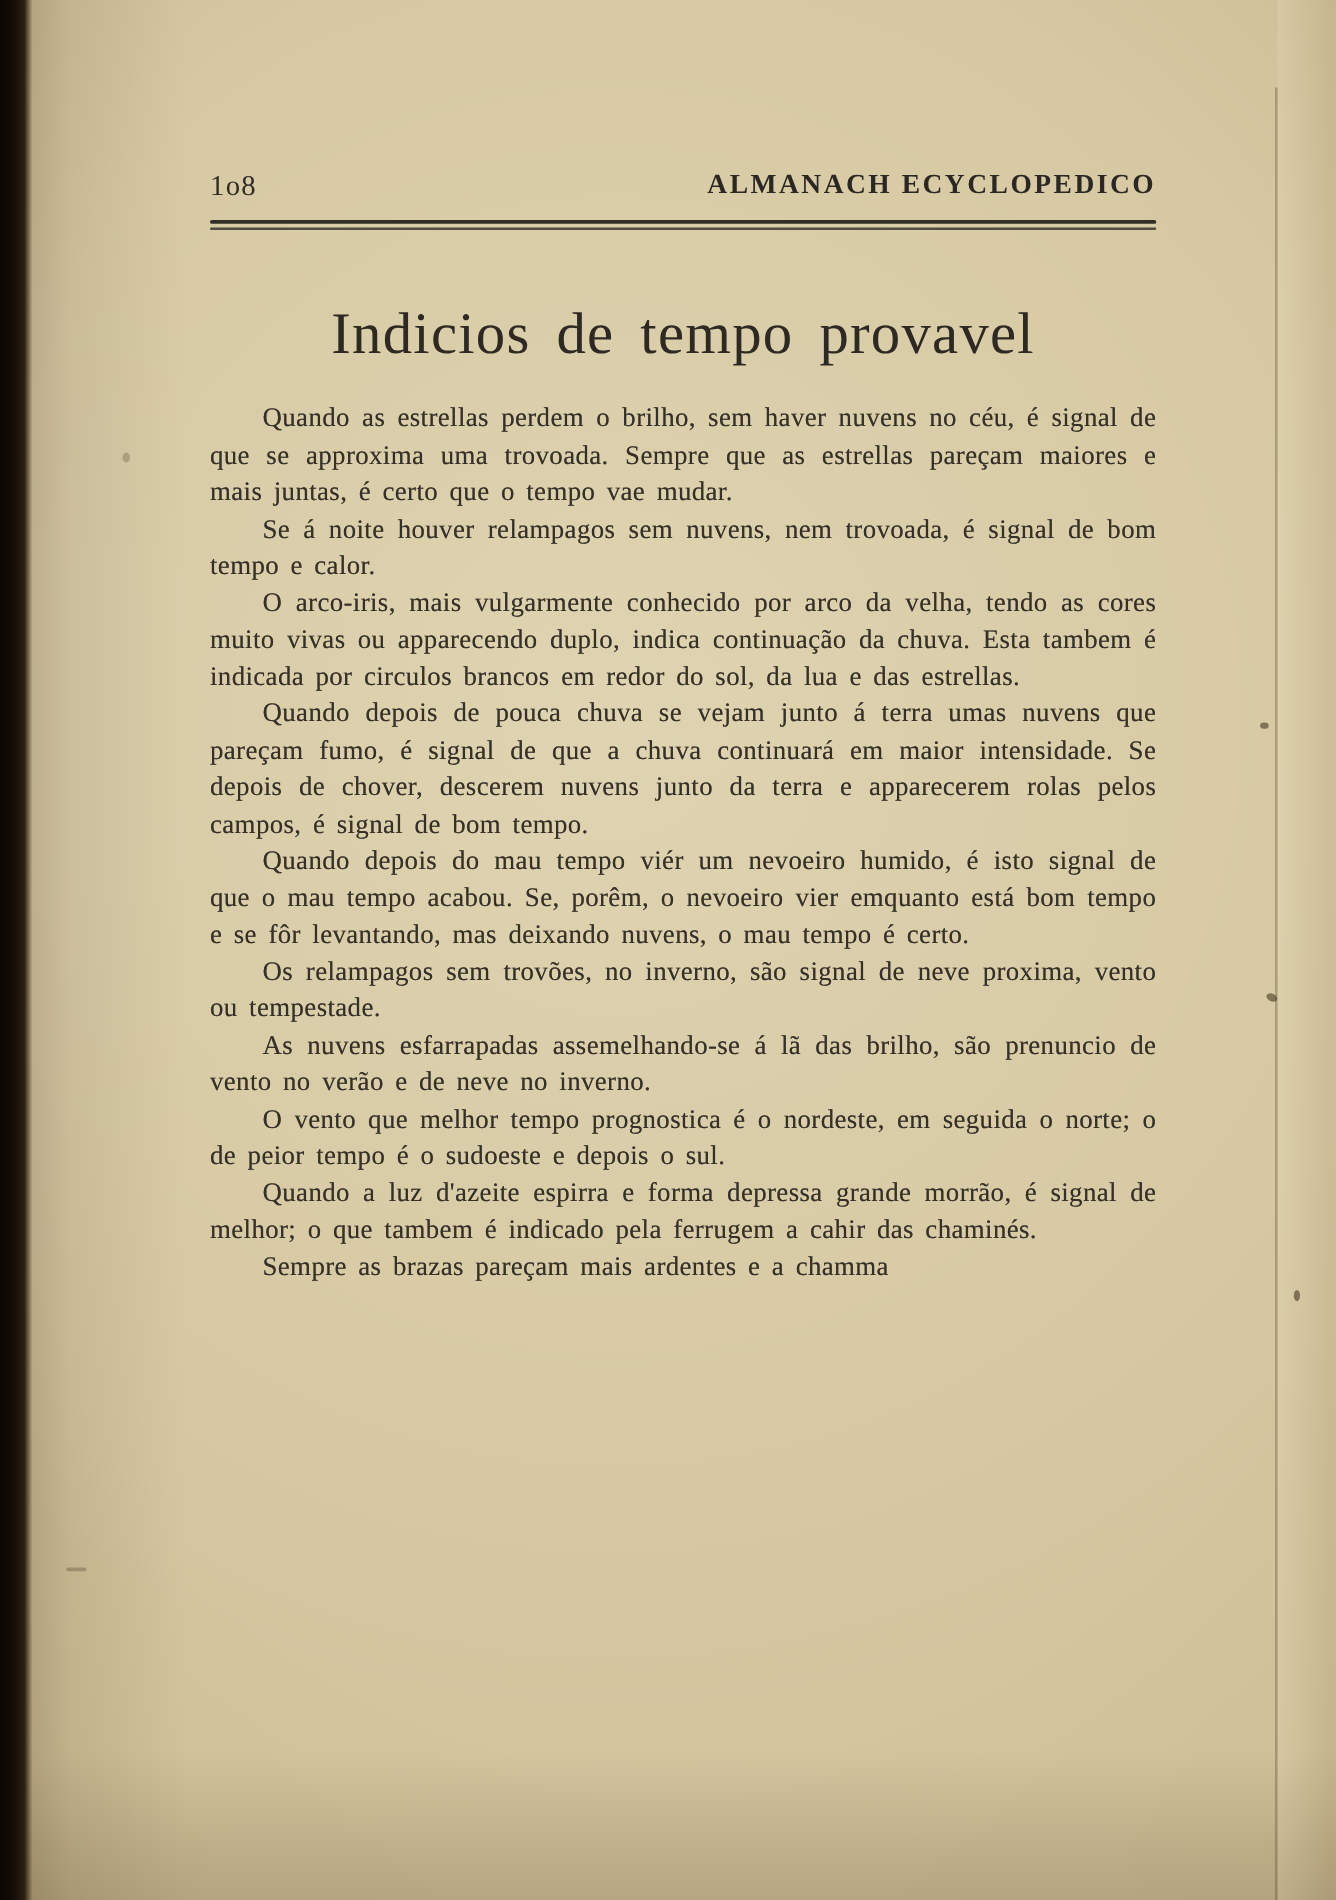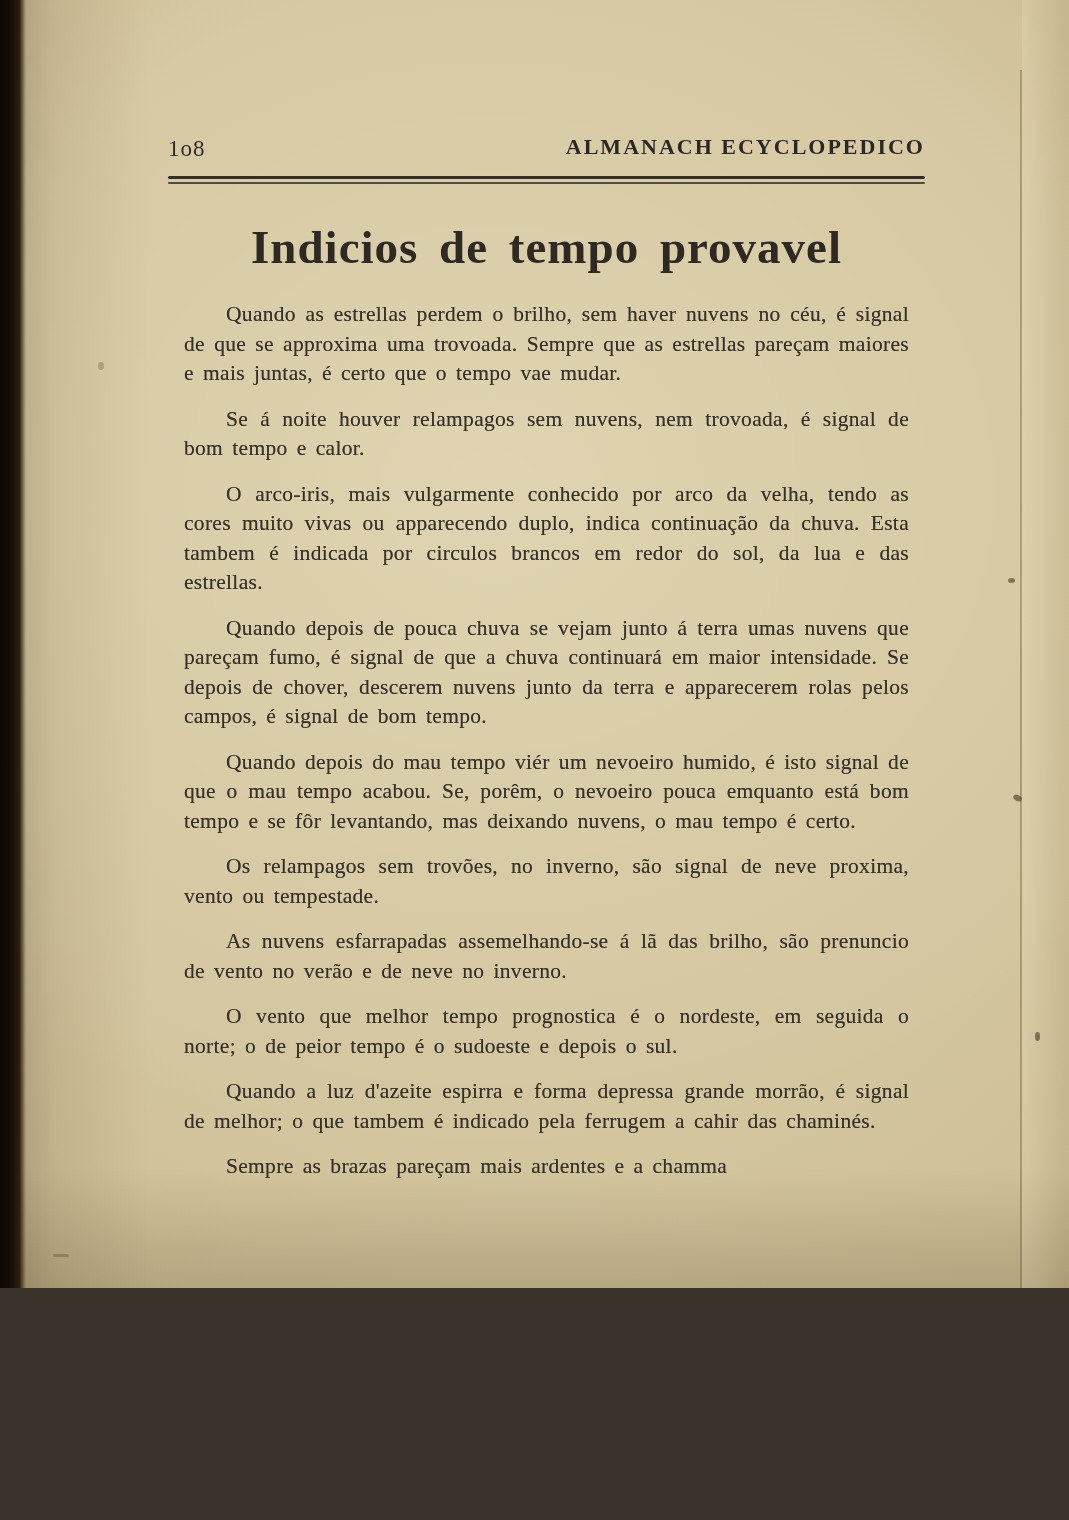--- a/index.html
+++ b/index.html
@@ -1,19 +1,19 @@
 <!DOCTYPE html>
 <html><head>
 <meta charset="utf-8">
 <style>
   html, body { margin: 0; padding: 0; background: #3a342a; }
   .scan {
     position: relative;
     width: 1069px;
-    height: 1288px;
+    height: 1520px;
     overflow: hidden;
     font-family: "Liberation Serif", "DejaVu Serif", serif;
     background: #5eead4;
   }
   
   .paper {
     position: absolute; inset: 0;
     background:
       radial-gradient(ellipse 120% 85% at 46% 38%, rgba(255, 250, 228, 0.28), rgba(255,250,228,0) 62%),
       linear-gradient(90deg, rgba(70, 48, 22, 0.30) 0px, rgba(70,48,22,0.10) 55px, rgba(70,48,22,0) 150px),
@@ -54,39 +54,39 @@
   }
   .journal-title {
     position: absolute; left: 0; right: 0; top: 2px;
     text-align: right; font-size: 22px; font-weight: bold;
     letter-spacing: 2px; color: #2b2823;
   }
   .rule-top    { height: 3px; background: #332f28; margin-top: 10px; border-radius: 2px; }
   .rule-bottom { height: 2px; background: #3a362e; margin-top: 3px; border-radius: 2px; opacity: .85; }
 
   .article-title {
-    margin-top: 36px;
+    margin-top: 56px;
     text-align: center;
     font-size: 47px;
-    font-weight: 700;
+    font-weight: 400;
     letter-spacing: 1px;
     word-spacing: 8px;
     color: #2e2a23;
   }
   .body-text {
     margin-top: 26px;
     font-size: 21.5px;
     line-height: 29.5px;
     text-align: justify;
     letter-spacing: 0.3px;
     word-spacing: 3.5px;
     color: #353129;
     text-shadow: 0 0 0.5px rgba(48, 42, 30, 0.55);
   }
-  .body-text .para { margin: 16px; text-indent: 42px; }
+  .body-text .para { margin: 0; text-indent: 42px; }
 </style>
 </head>
 <body>
 
 <div class="scan">
   <div class="paper"></div>
   <div class="binding"></div>
   <div class="edge-band"></div>
   <div class="edge-line"></div>
 
@@ -104,21 +104,21 @@
     <div class="rule-top"></div>
     <div class="rule-bottom"></div>
 
     <h1 class="article-title" style="margin-bottom:0;">Indicios de tempo provavel</h1>
 
     <div class="body-text">
         <p class="para">Quando as estrellas perdem o brilho, sem haver nuvens no céu, é signal de que se approxima uma trovoada. Sempre que as estrellas pareçam maiores e mais juntas, é certo que o tempo vae mudar.</p>
         <p class="para">Se á noite houver relampagos sem nuvens, nem trovoada, é signal de bom tempo e calor.</p>
         <p class="para">O arco-iris, mais vulgarmente conhecido por arco da velha, tendo as cores muito vivas ou apparecendo duplo, indica continuação da chuva. Esta tambem é indicada por circulos brancos em redor do sol, da lua e das estrellas.</p>
         <p class="para">Quando depois de pouca chuva se vejam junto á terra umas nuvens que pareçam fumo, é signal de que a chuva continuará em maior intensidade. Se depois de chover, descerem nuvens junto da terra e apparecerem rolas pelos campos, é signal de bom tempo.</p>
-        <p class="para">Quando depois do mau tempo viér um nevoeiro humido, é isto signal de que o mau tempo acabou. Se, porêm, o nevoeiro pouca emquanto está bom tempo e se fôr levantando, mas deixando nuvens, o mau tempo é certo.</p>
+        <p class="para">Quando depois do mau tempo viér um nevoeiro humido, é isto signal de que o mau tempo acabou. Se, porêm, o nevoeiro vier emquanto está bom tempo e se fôr levantando, mas deixando nuvens, o mau tempo é certo.</p>
         <p class="para">Os relampagos sem trovões, no inverno, são signal de neve proxima, vento ou tempestade.</p>
         <p class="para">As nuvens esfarrapadas assemelhando-se á lã das brilho, são prenuncio de vento no verão e de neve no inverno.</p>
         <p class="para">O vento que melhor tempo prognostica é o nordeste, em seguida o norte; o de peior tempo é o sudoeste e depois o sul.</p>
         <p class="para">Quando a luz d'azeite espirra e forma depressa grande morrão, é signal de melhor; o que tambem é indicado pela ferrugem a cahir das chaminés.</p>
         <p class="para">Sempre as brazas pareçam mais ardentes e a chamma</p>
       </div>
   </div>
 </div>
 
 </body></html>

